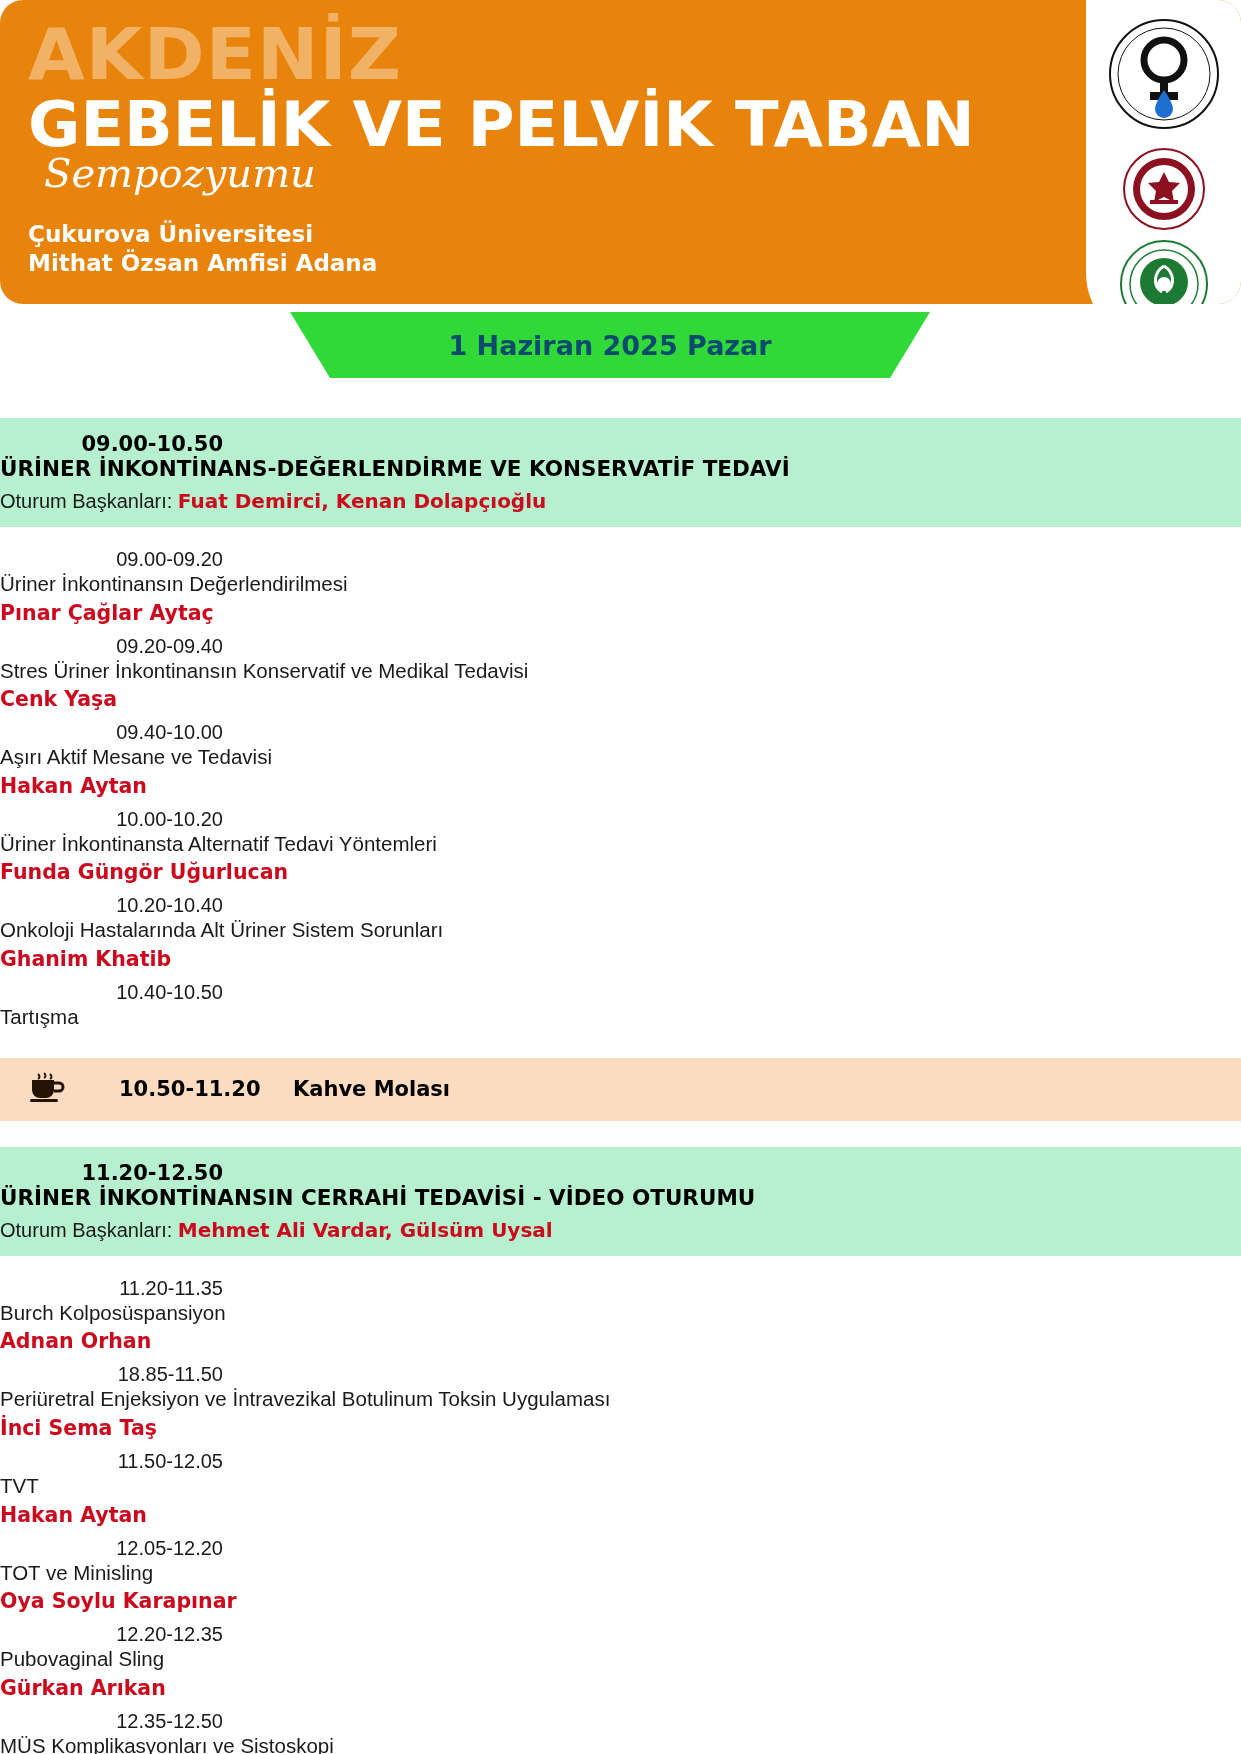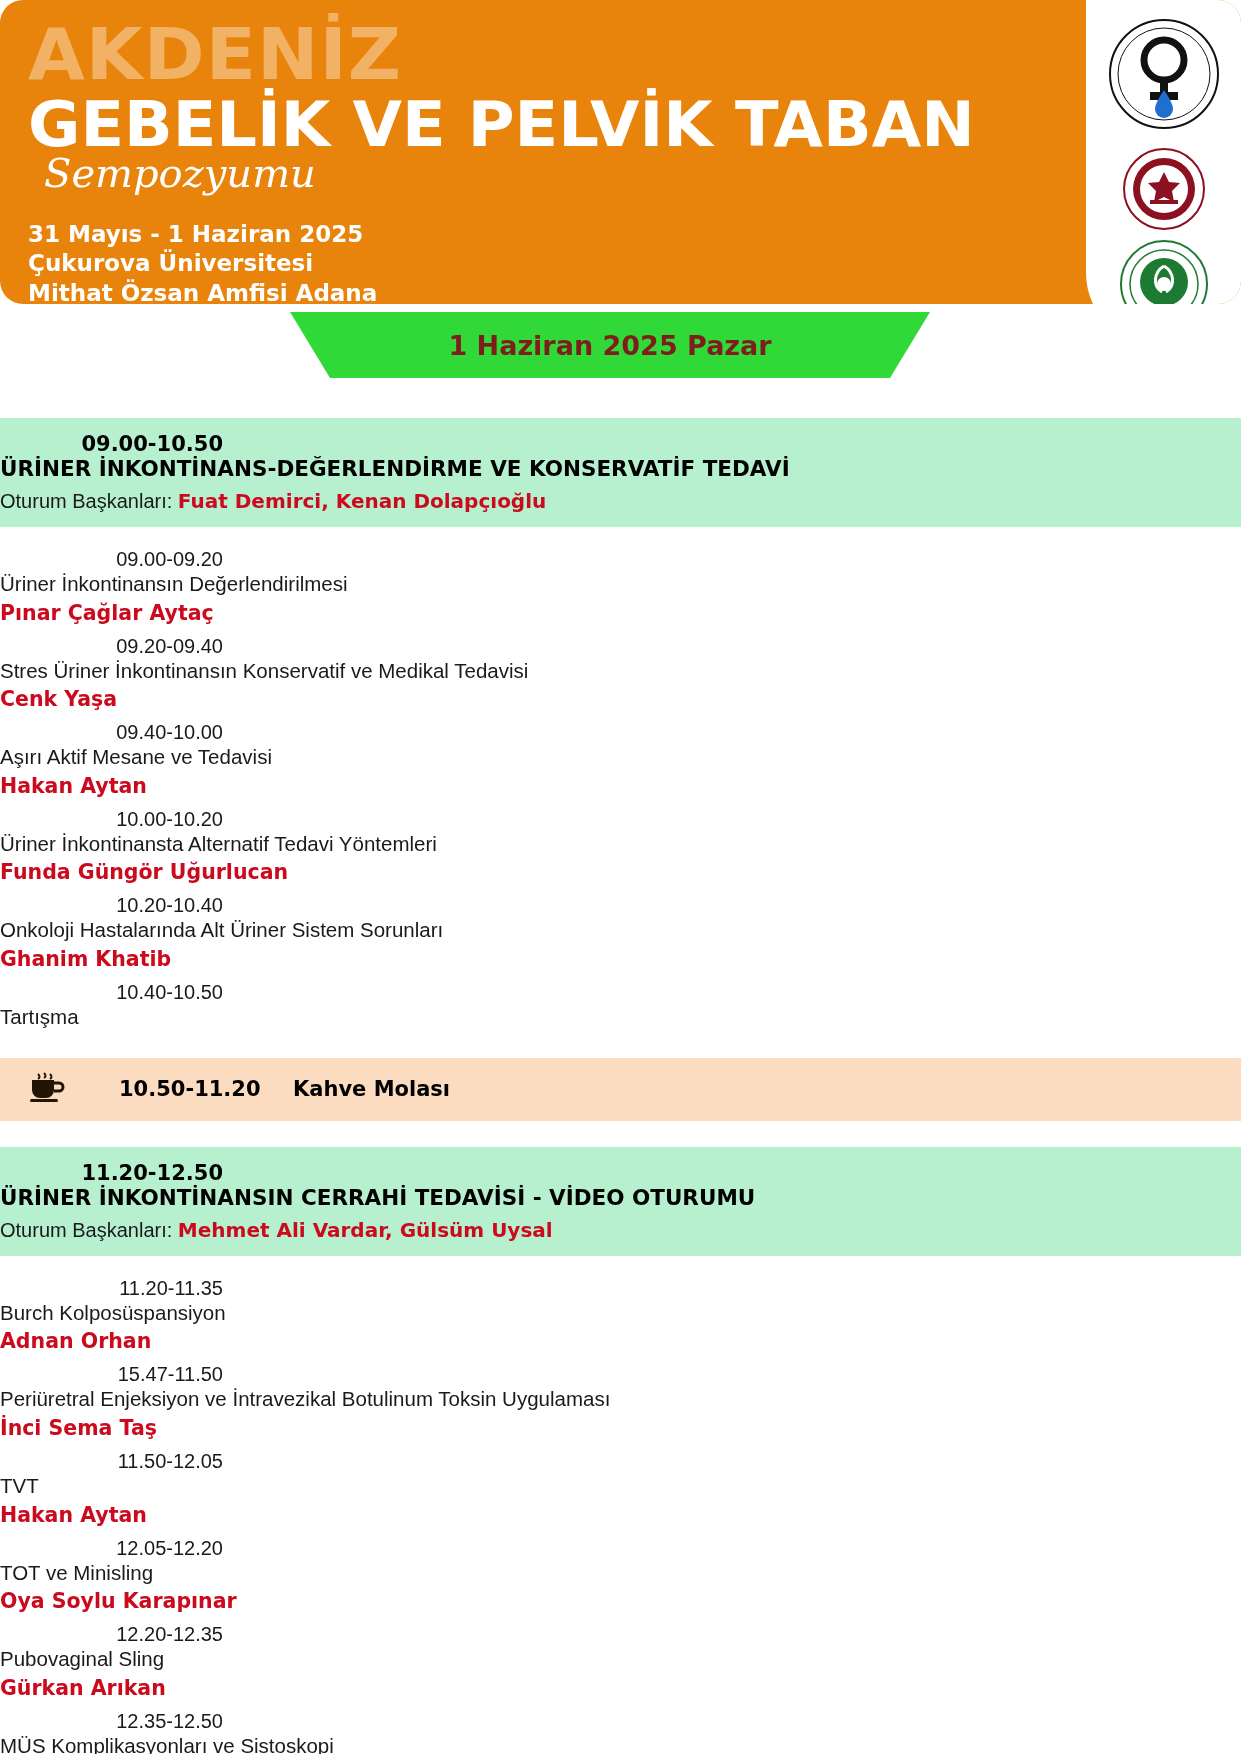--- a/index.html
+++ b/index.html
@@ -102,21 +102,21 @@
     background: #31d938;
     display: flex;
     align-items: center;
     justify-content: center;
     clip-path: polygon(0 0, 100% 0, calc(100% - 40px) 100%, 40px 100%);
   }
   .day-banner span {
     font-family: "DejaVu Sans", sans-serif;
     font-weight: bold;
     font-size: 27px;
-    color: #7f1d1d;
+    color: #0c4a6e;
   }
 
   
   .schedule {
     margin-top: 40px;
   }
   .session-head {
     background: #b7f0cf;
     padding: 14px 0 14px 0;
   }
@@ -218,21 +218,20 @@
 </head>
 <body>
 
 <div class="header">
   <div class="header-text">
     <div class="title-1">AKDENİZ</div>
     <div>
       <span class="title-2">GEBELİK VE PELVİK TABAN</span><span class="title-3">Sempozyumu</span>
     </div>
     <div class="sub-lines">
-      <div>31 Mayıs - 1 Haziran 2025</div>
       <div>Çukurova Üniversitesi</div>
       <div>Mithat Özsan Amfisi Adana</div>
     </div>
   </div>
 
   <div class="logo-panel">
 
     <svg class="logo logo-1" width="112" height="112" viewBox="0 0 112 112">
       <circle cx="56" cy="56" r="54" fill="none" stroke="#111" stroke-width="2"></circle>
       <circle cx="56" cy="56" r="46" fill="none" stroke="#111" stroke-width="1"></circle>
@@ -355,21 +354,21 @@
   <div class="gap-sm"></div>
 
   <div class="talk row">
     <div class="col-time">11.20-11.35</div>
     <div class="col-body">
       <div class="talk-title">Burch Kolposüspansiyon</div>
       <div class="talk-speaker">Adnan Orhan</div>
     </div>
   </div>
   <div class="talk row">
-    <div class="col-time">15.47-11.50</div>
+    <div class="col-time">18.85-11.50</div>
     <div class="col-body">
       <div class="talk-title">Periüretral Enjeksiyon ve İntravezikal Botulinum Toksin Uygulaması</div>
       <div class="talk-speaker">İnci Sema Taş</div>
     </div>
   </div>
   <div class="talk row">
     <div class="col-time">11.50-12.05</div>
     <div class="col-body">
       <div class="talk-title">TVT</div>
       <div class="talk-speaker">Hakan Aytan</div>

